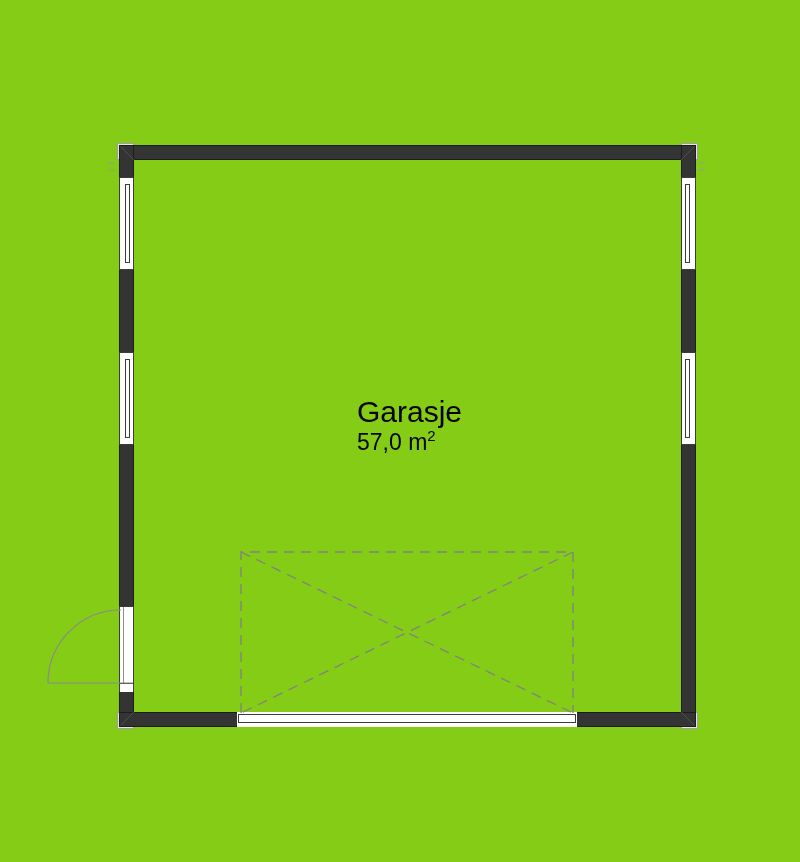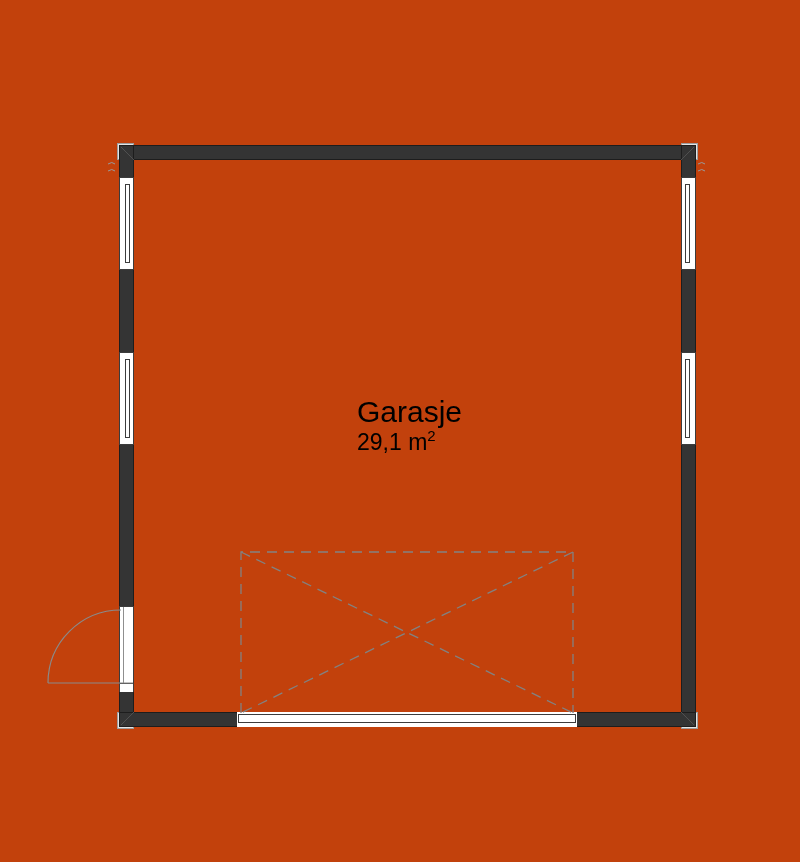--- a/index.html
+++ b/index.html
@@ -1,20 +1,20 @@
 <!DOCTYPE html>
 <html><head>
 <meta charset="utf-8">
 <style>
   html, body { margin: 0; padding: 0; background: #ffffff; }
   .canvas {
     position: relative;
     width: 800px;
     height: 862px;
-    background: #c2410c;
+    background: #84cc16;
     overflow: hidden;
     font-family: "Liberation Sans", sans-serif;
   }
   
   .corner-post {
     position: absolute;
     width: 17px; height: 17px;
     background: #e4e4e4;
     border: 1px solid #9e9e9e;
     box-sizing: border-box;
@@ -151,15 +151,15 @@
 
     <path d="M 121 610 A 73 73 0 0 0 48 683" fill="none" stroke-width="1.2" stroke="#8a8a8a"></path>
     <line x1="48" y1="683" x2="133" y2="683" stroke-width="1.2" stroke="#8a8a8a"></line>
 
     <path d="M 241 713 L 241 552 L 573 552 L 573 713" fill="none" stroke-width="1.3" stroke-dasharray="10 7" stroke="#828282"></path>
     <line x1="241" y1="552" x2="573" y2="713" stroke-width="1.3" stroke-dasharray="10 7" stroke="#828282"></line>
     <line x1="573" y1="552" x2="241" y2="713" stroke-width="1.3" stroke-dasharray="10 7" stroke="#828282"></line>
   </svg>
 
   <div class="room-name">Garasje</div>
-  <div class="room-area"><span>29,1 m</span><sup>2</sup></div>
+  <div class="room-area"><span>57,0 m</span><sup>2</sup></div>
 
 </div>
 
 </body></html>

